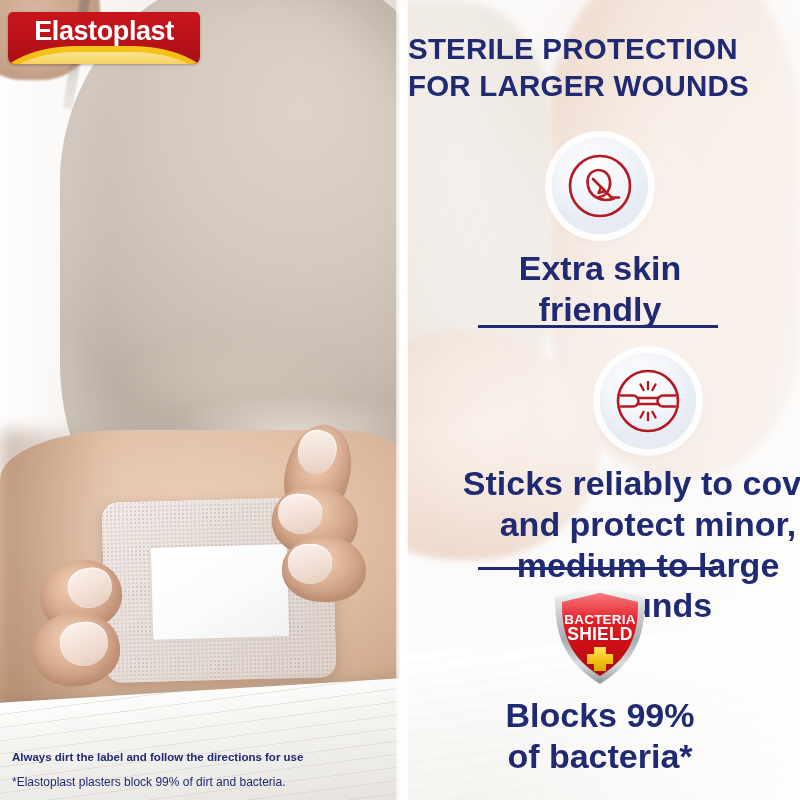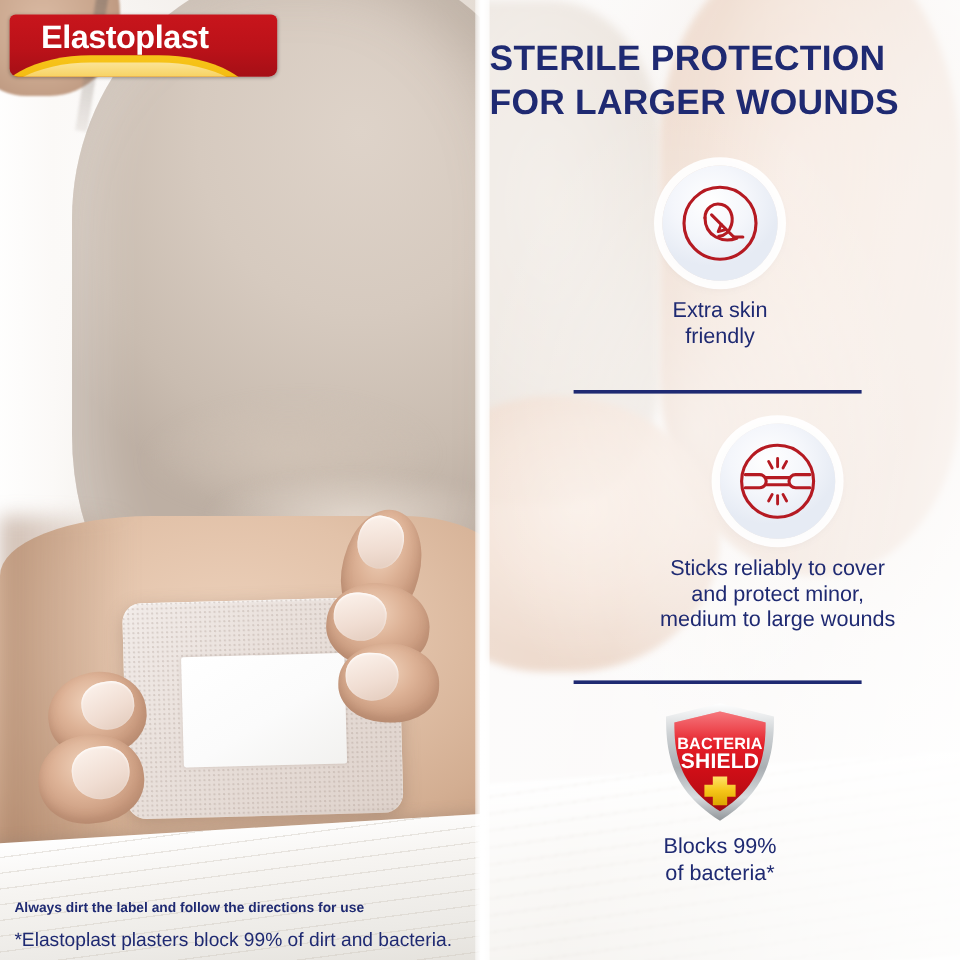--- a/index.html
+++ b/index.html
@@ -233,21 +233,20 @@
     position: absolute; inset: 0;
     background: radial-gradient(65% 50% at 45% 45%, rgba(255,255,255,.55) 0%, rgba(255,255,255,0) 70%);
   }
 
   
   .logo {
     position: absolute;
     left: 8px; top: 12px;
     width: 192px; height: 52px;
     z-index: 20;
-    padding-left: 31px;
   }
   .logo-plate {
     position: absolute; inset: 0;
     background: linear-gradient(180deg, #c8151c 0%, #bb1219 55%, #a50f16 100%);
     border-radius: 5px 5px 7px 7px;
     box-shadow: 0 1px 3px rgba(0,0,0,.28);
     overflow: hidden;
   }
   .logo-swoosh {
     position: absolute;
@@ -303,23 +302,23 @@
   .icon-badge {
     width: 96px; height: 96px;
     margin: 0 auto;
     border-radius: 50%;
     background: radial-gradient(60% 55% at 42% 32%, #ffffff 0%, #f4f6fb 55%, #e6ebf4 100%);
     box-shadow: 0 0 0 7px rgba(255,255,255,.92), 0 3px 10px rgba(110,110,130,.22);
     display: flex; align-items: center; justify-content: center;
   }
   .feature-text {
     color: #1f2a72;
-    font-size: 18px;
+    font-size: 34px;
     line-height: 1.20;
-    font-weight: 400;
+    font-weight: 700;
     margin-top: 14px;
     white-space: pre-line;
   }
   #feature-2 .feature-text { margin-top: 8px; }
 
   .rule {
     position: absolute;
     left: 478px;
     width: 240px;
     height: 3px;
@@ -334,21 +333,21 @@
 
   
   .disclaimer {
     position: absolute;
     left: 12px;
     color: #1f2a72;
     z-index: 20;
     font-family: "Liberation Sans", sans-serif;
   }
   #disclaimer-0 { top: 751px; font-size: 11.5px; font-weight: 700; }
-  #disclaimer-1 { top: 775px; font-size: 16px; font-weight: 400; }
+  #disclaimer-1 { top: 775px; font-size: 12px; font-weight: 400; }
 </style>
 </head>
 <body>
 
 <div id="ad">
 
   <div class="left-panel">
     <div class="backdrop"></div>
     <div class="wall-light"></div>
 

